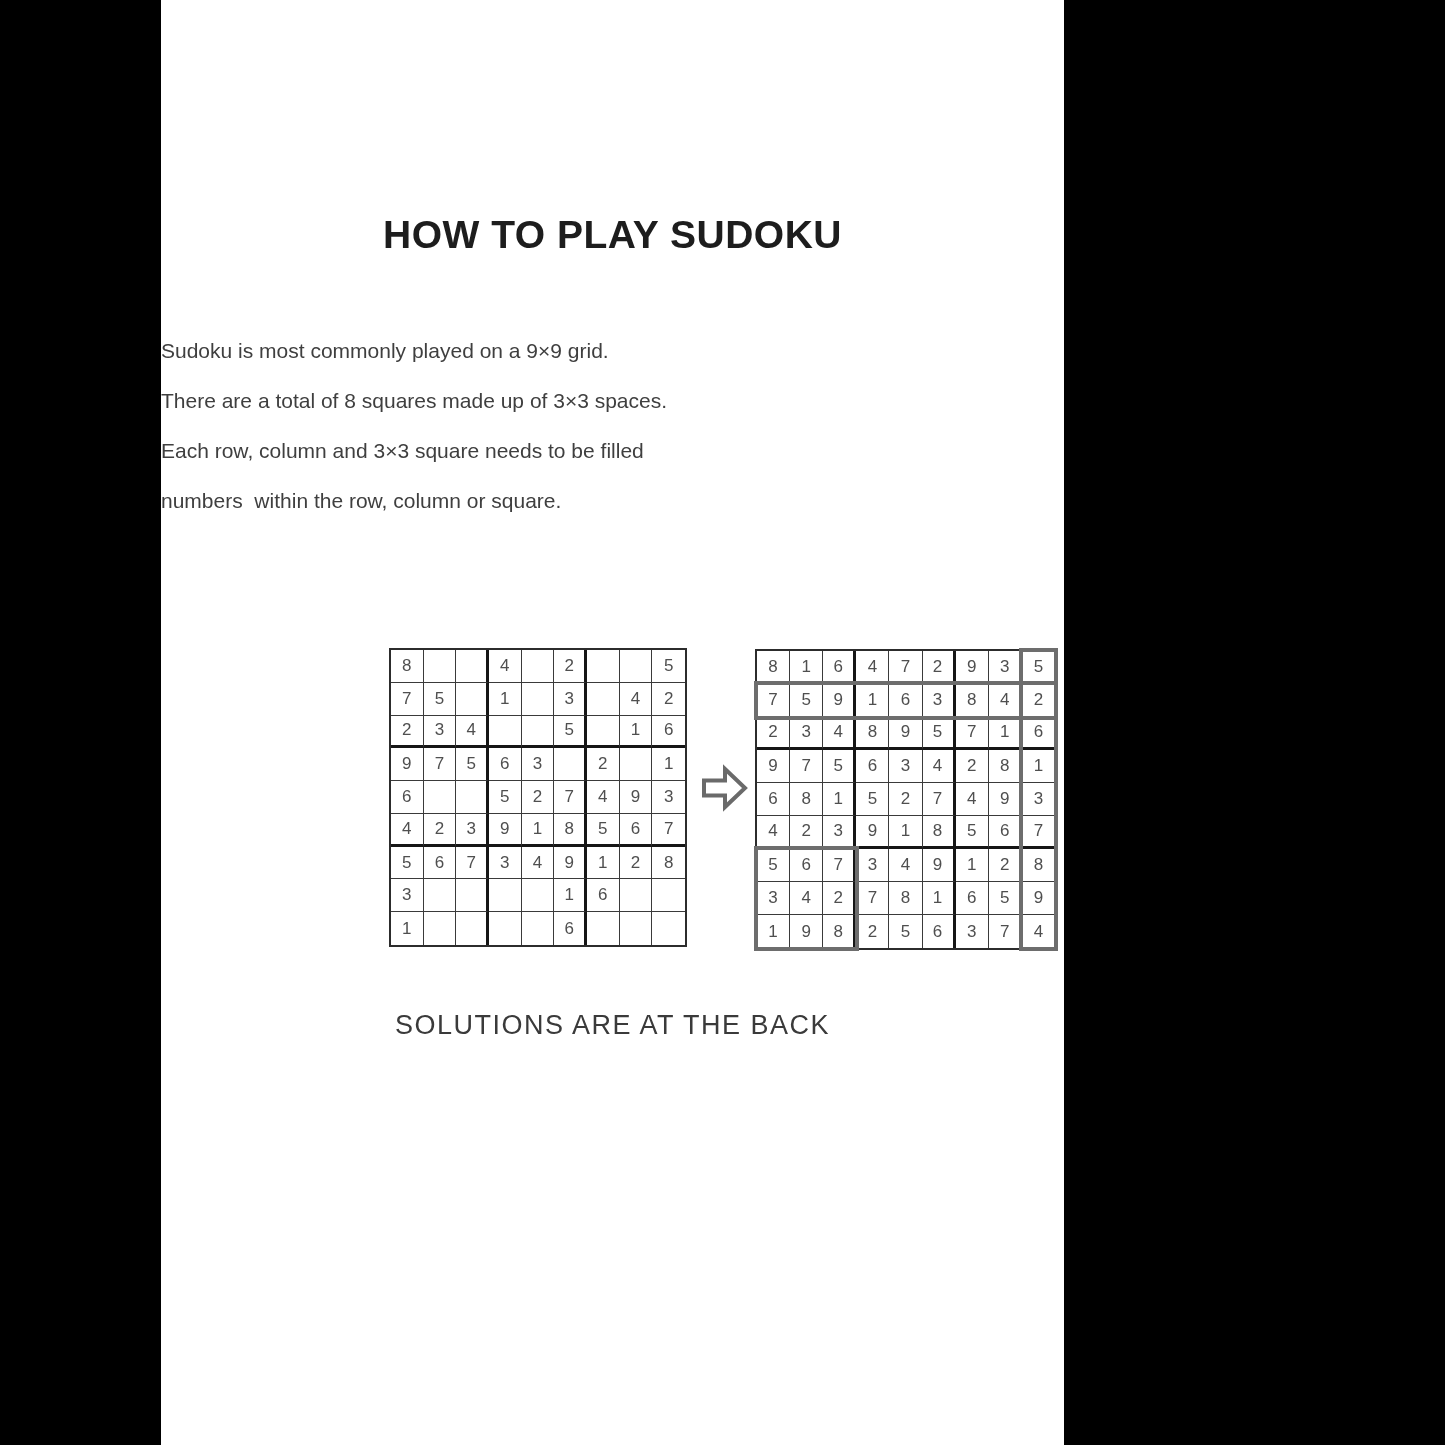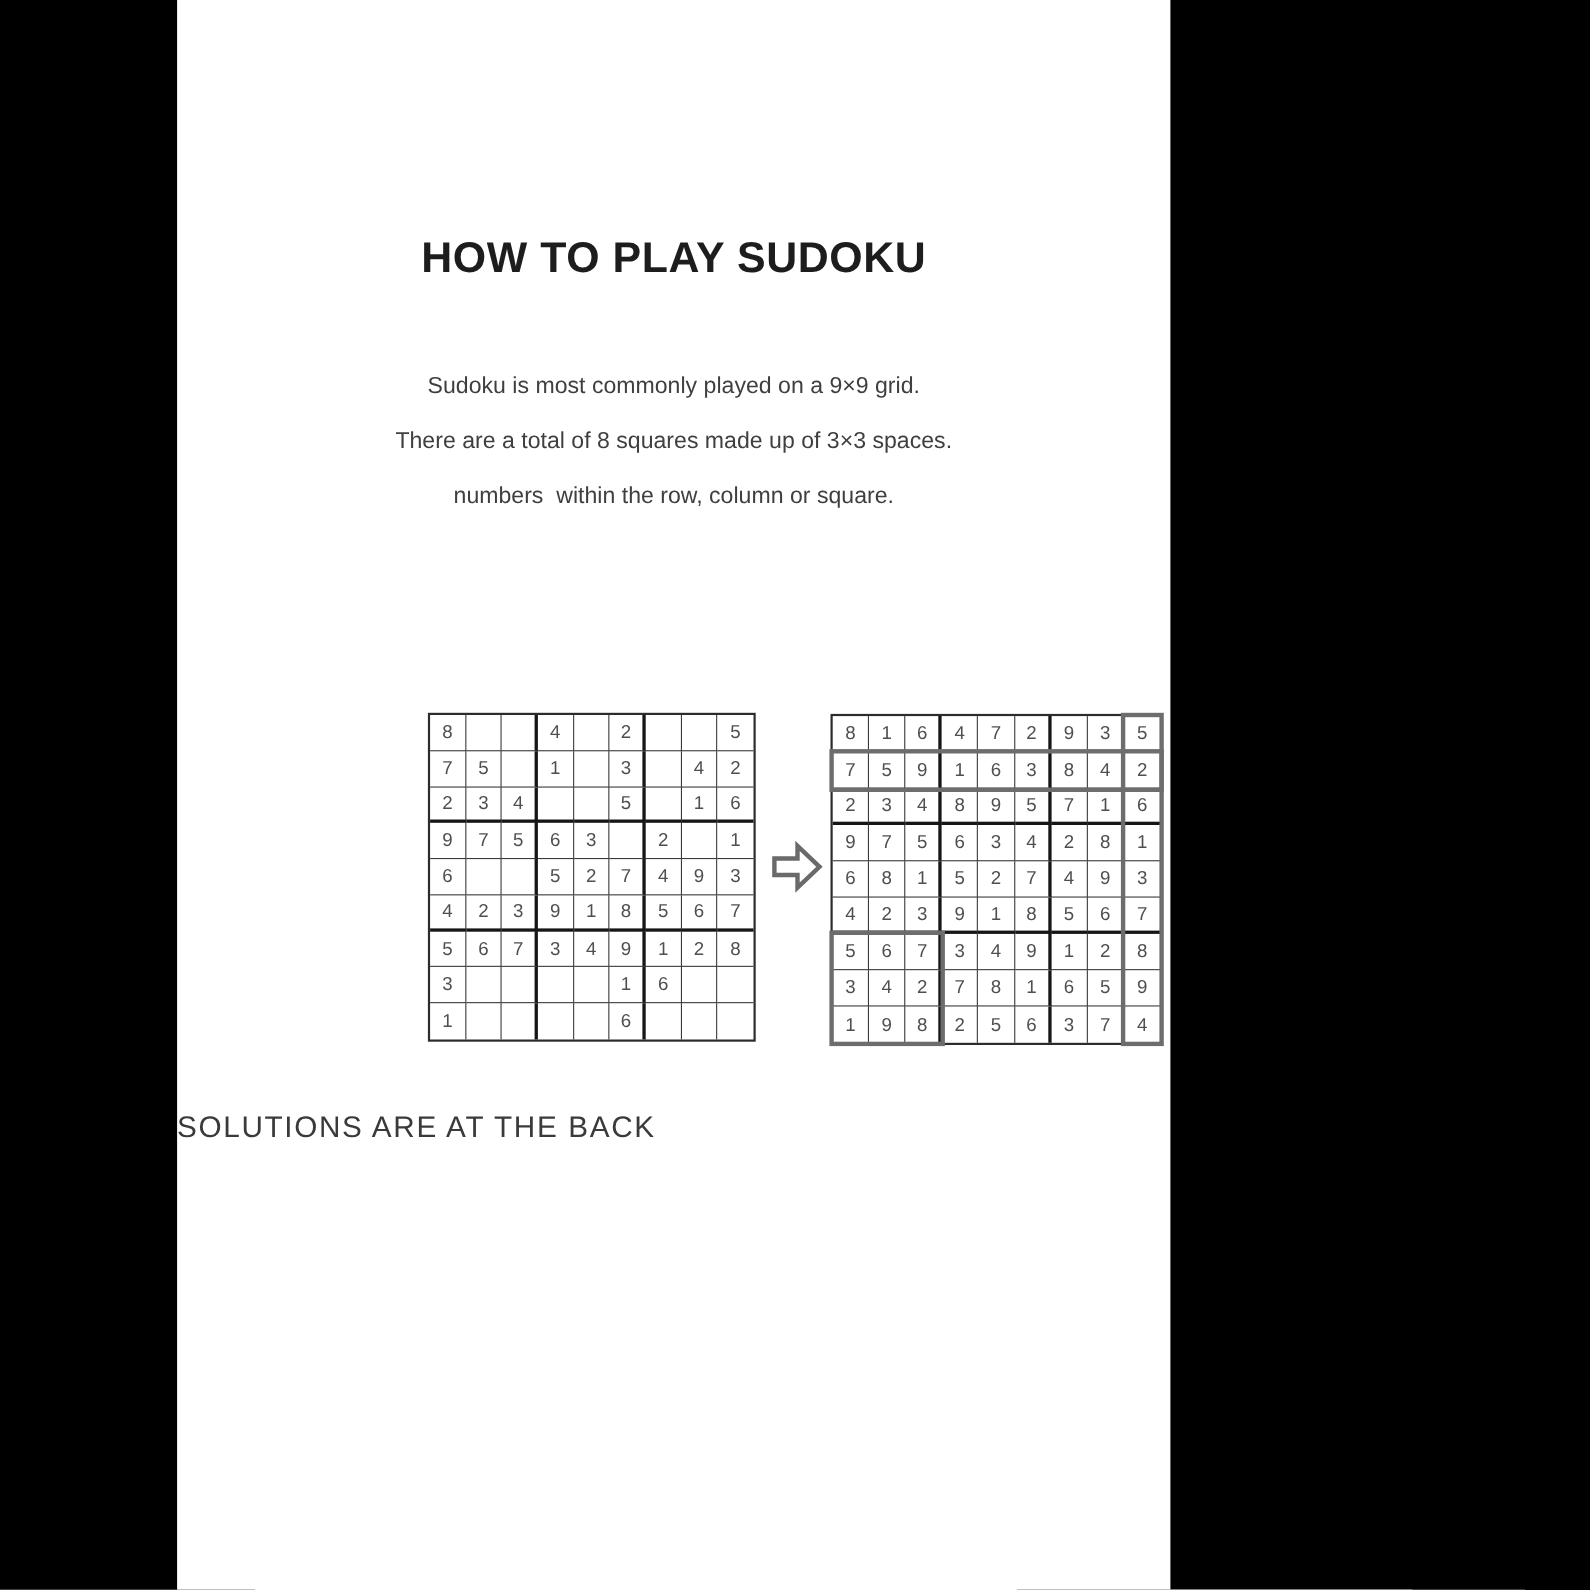--- a/index.html
+++ b/index.html
@@ -13,21 +13,21 @@
     position:absolute; left:161px; top:0; width:903px; height:1445px;
     background:#ffffff;
   }
   .title {
     position:absolute; top:213px; left:0; width:100%;
     text-align:center; font-size:39px; font-weight:800;
     letter-spacing:0.5px; color:#1d1d1d; margin:0;
   }
   .intro {
     position:absolute; top:326px; left:0; width:100%;
-    text-align:center; color:#3f3f3f; font-size:21px;
+    text-align:left; color:#3f3f3f; font-size:21px;
   }
   .intro .line { line-height:50px; white-space:pre-wrap; }
   .sudoku {
     position:absolute; display:grid;
     grid-template-columns:repeat(9,1fr);
     grid-template-rows:repeat(9,1fr);
     border:2px solid #2c2c2c; background:#fff; box-sizing:border-box;
   }
   #puzzle-grid   { left:228px; top:648px; width:298px; height:299px; }
   #solution-grid { left:594px; top:649px; width:302px; height:301px; }
@@ -43,40 +43,41 @@
   .cell.last-r { border-bottom:none; }
   .hl {
     position:absolute; border:4px solid #6d6d6d;
     box-sizing:border-box; pointer-events:none;
   }
   .arrow {
     position:absolute; left:540px; top:764px; width:47px; height:48px;
   }
   .footer {
     position:absolute; top:1010px; left:0; width:100%;
-    text-align:left; font-size:27px; color:#3a3a3a;
+    text-align:center; font-size:27px; color:#3a3a3a;
     letter-spacing:1.5px; margin:0;
   }
   .bar { position:absolute; top:0; height:1445px; background:#000; }
   .bar-left { left:0; width:161px; }
   .bar-right { left:1284px; width:161px; }
 </style>
 </head>
 <body>
 
 <div class="bar bar-left"></div>
 <div class="bar bar-right"></div>
 
 <div class="page">
 
   <h1 class="title">HOW TO PLAY SUDOKU</h1>
 
   <div class="intro">
     <div class="line">Sudoku is most commonly played on a 9×9 grid.</div>
     <div class="line">There are a total of 8 squares made up of 3×3 spaces.</div>
+    <div class="line">Each row, column and 3×3 square needs to be filled</div>
     <div class="line">numbers  within the row, column or square.</div>
   </div>
 
   <div id="puzzle-grid" class="sudoku">
       <div class="cell">8</div>
       <div class="cell"></div>
       <div class="cell box-r"></div>
       <div class="cell">4</div>
       <div class="cell"></div>
       <div class="cell box-r">2</div>

